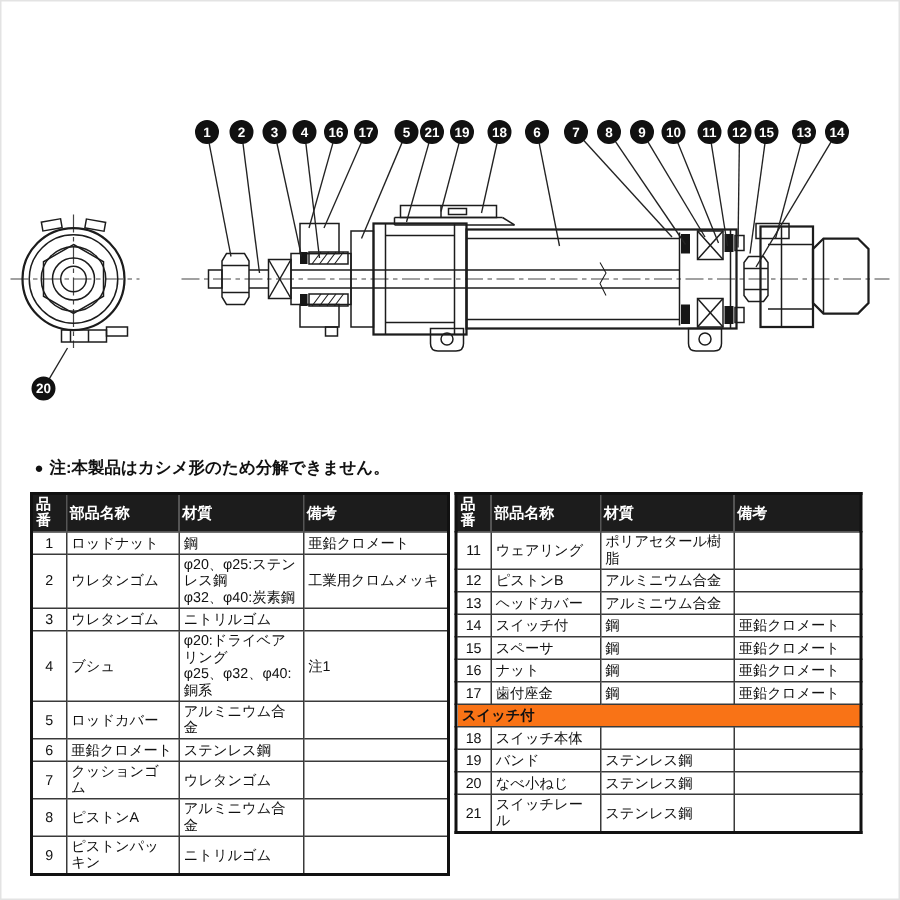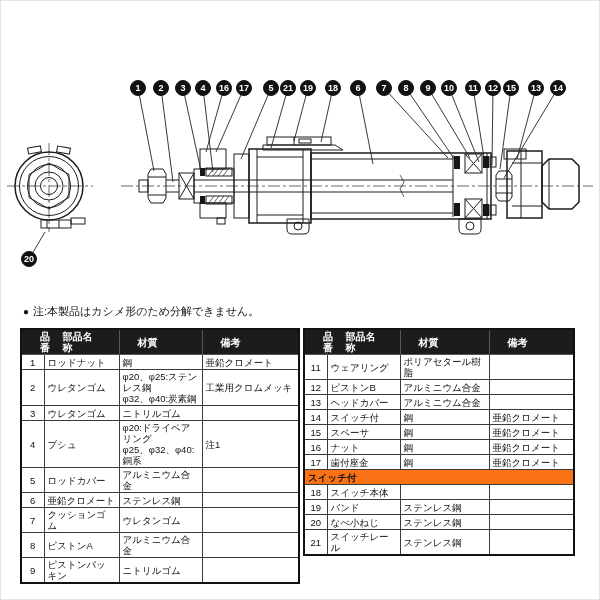--- a/index.html
+++ b/index.html
@@ -7,27 +7,27 @@
         font-family:"Liberation Sans","DejaVu Sans",sans-serif;color:#111;
         border:1px solid #e3e3e3;box-sizing:border-box;}
   svg .ln{fill:none;stroke:#1c1c1c;stroke-width:1;}
   svg .lnb{fill:none;stroke:#1c1c1c;stroke-width:1.5;}
   svg .thin{fill:none;stroke:#1c1c1c;stroke-width:0.7;}
   svg .cl{fill:none;stroke:#444;stroke-width:0.8;stroke-dasharray:12 3 3 3;}
   svg .blk{fill:#161616;stroke:none;}
   svg .leader{stroke:#222;stroke-width:0.9;fill:none;}
   svg .callout-circle{fill:#111;stroke:#111;}
   svg .callout-num{fill:#fff;font-size:9px;font-weight:bold;text-anchor:middle;}
-  .note-top{position:absolute;left:22px;top:303px;font-size:11px;font-weight:normal;white-space:nowrap;}
+  .note-top{position:absolute;left:22px;top:303px;font-size:11px;font-weight:bold;white-space:nowrap;}
   .note-top .bullet{margin-right:4px;font-size:10px;}
   .note-bottom{position:absolute;left:20px;top:523px;font-size:10px;font-weight:bold;white-space:nowrap;}
   table.parts-table{position:absolute;border-collapse:collapse;table-layout:fixed;
         font-size:9.5px;line-height:11px;border:2px solid #111;}
   table.parts-table th{background:#1c1c1c;color:#fff;text-align:left;vertical-align:middle;
-        padding:1px 18px;height:13px;font-size:10px;border:1px solid #555;}
+        padding:1px 2px;height:13px;font-size:10px;border:1px solid #555;}
   table.parts-table td{border:1px solid #3a3a3a;padding:1px 3px;vertical-align:middle;
         white-space:pre-line;overflow:hidden;}
   table.parts-table tbody tr{height:15px;}
   table.parts-table td.cell-no{text-align:center;padding:1px 0;}
   table.parts-table td.section{background:#f97316;font-weight:bold;height:12px;}
   table.left-table{left:19px;top:327px;width:278px;}
   table.right-table{left:302px;top:327px;width:270px;}
 </style>
 </head>
 <body>

